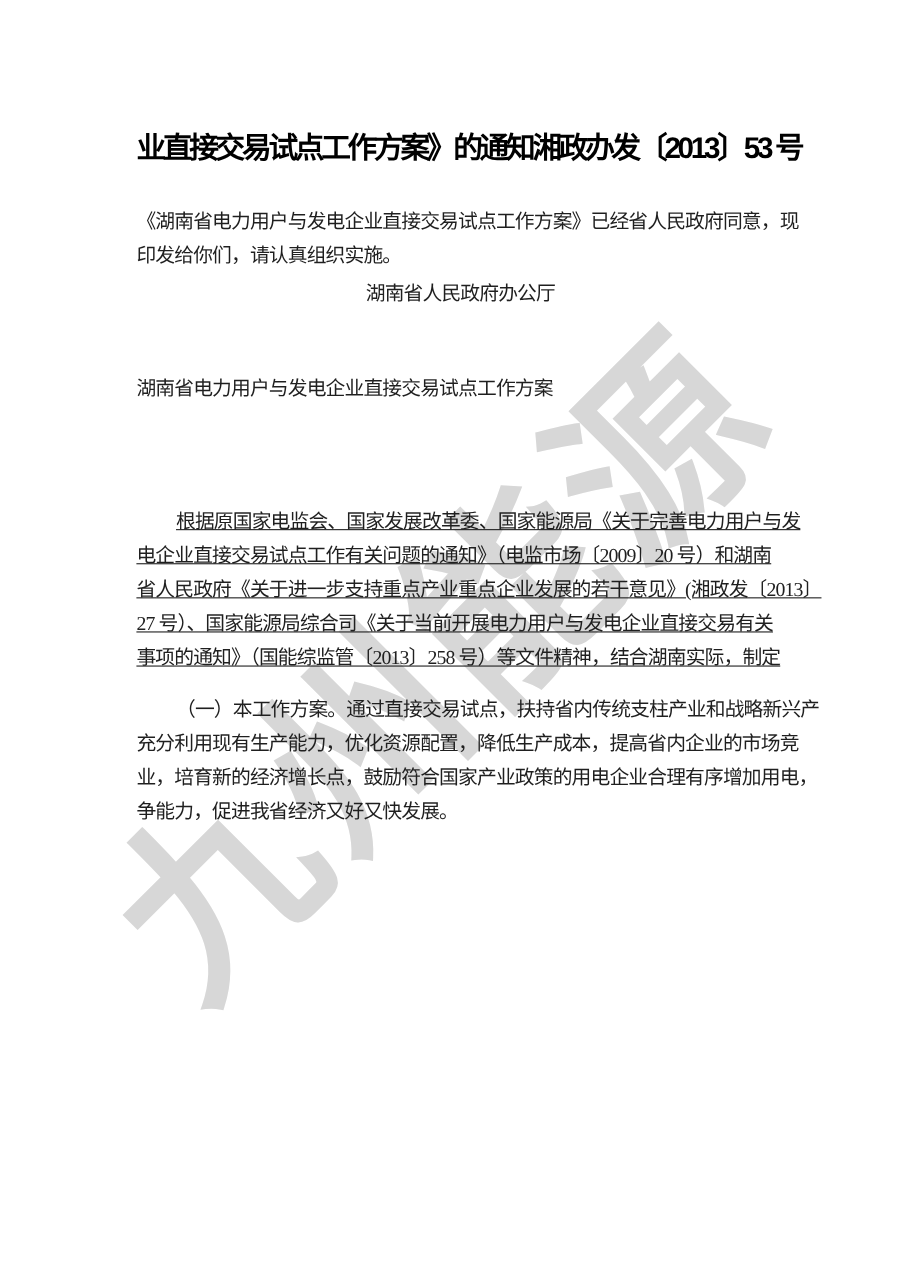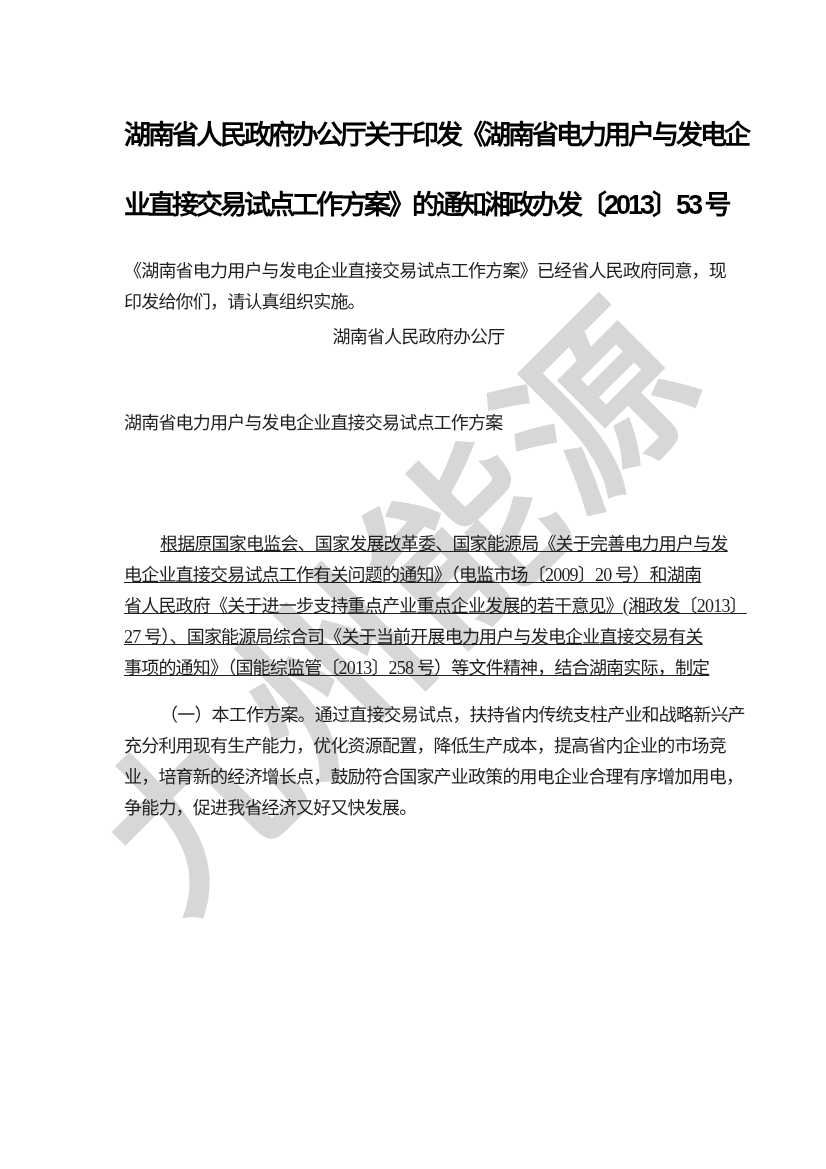--- a/index.html
+++ b/index.html
@@ -66,21 +66,20 @@
 </head>
 <body>
 
 <div class="page">
 
   <div class="watermark">九州能源</div>
 
   <div class="content">
 
     <div class="doc-title">
-      <div>湖南省人民政府办公厅关于印发《湖南省电力用户与发电企</div>
       <div>业直接交易试点工作方案》的通知湘政办发〔2013〕53 号</div>
     </div>
 
 
     <div class="para-notice">
       <div class="bodyline">《湖南省电力用户与发电企业直接交易试点工作方案》已经省人民政府同意，现</div>
       <div class="bodyline">印发给你们，请认真组织实施。</div>
     </div>
 
     <div class="bodyline sig">湖南省人民政府办公厅</div>

